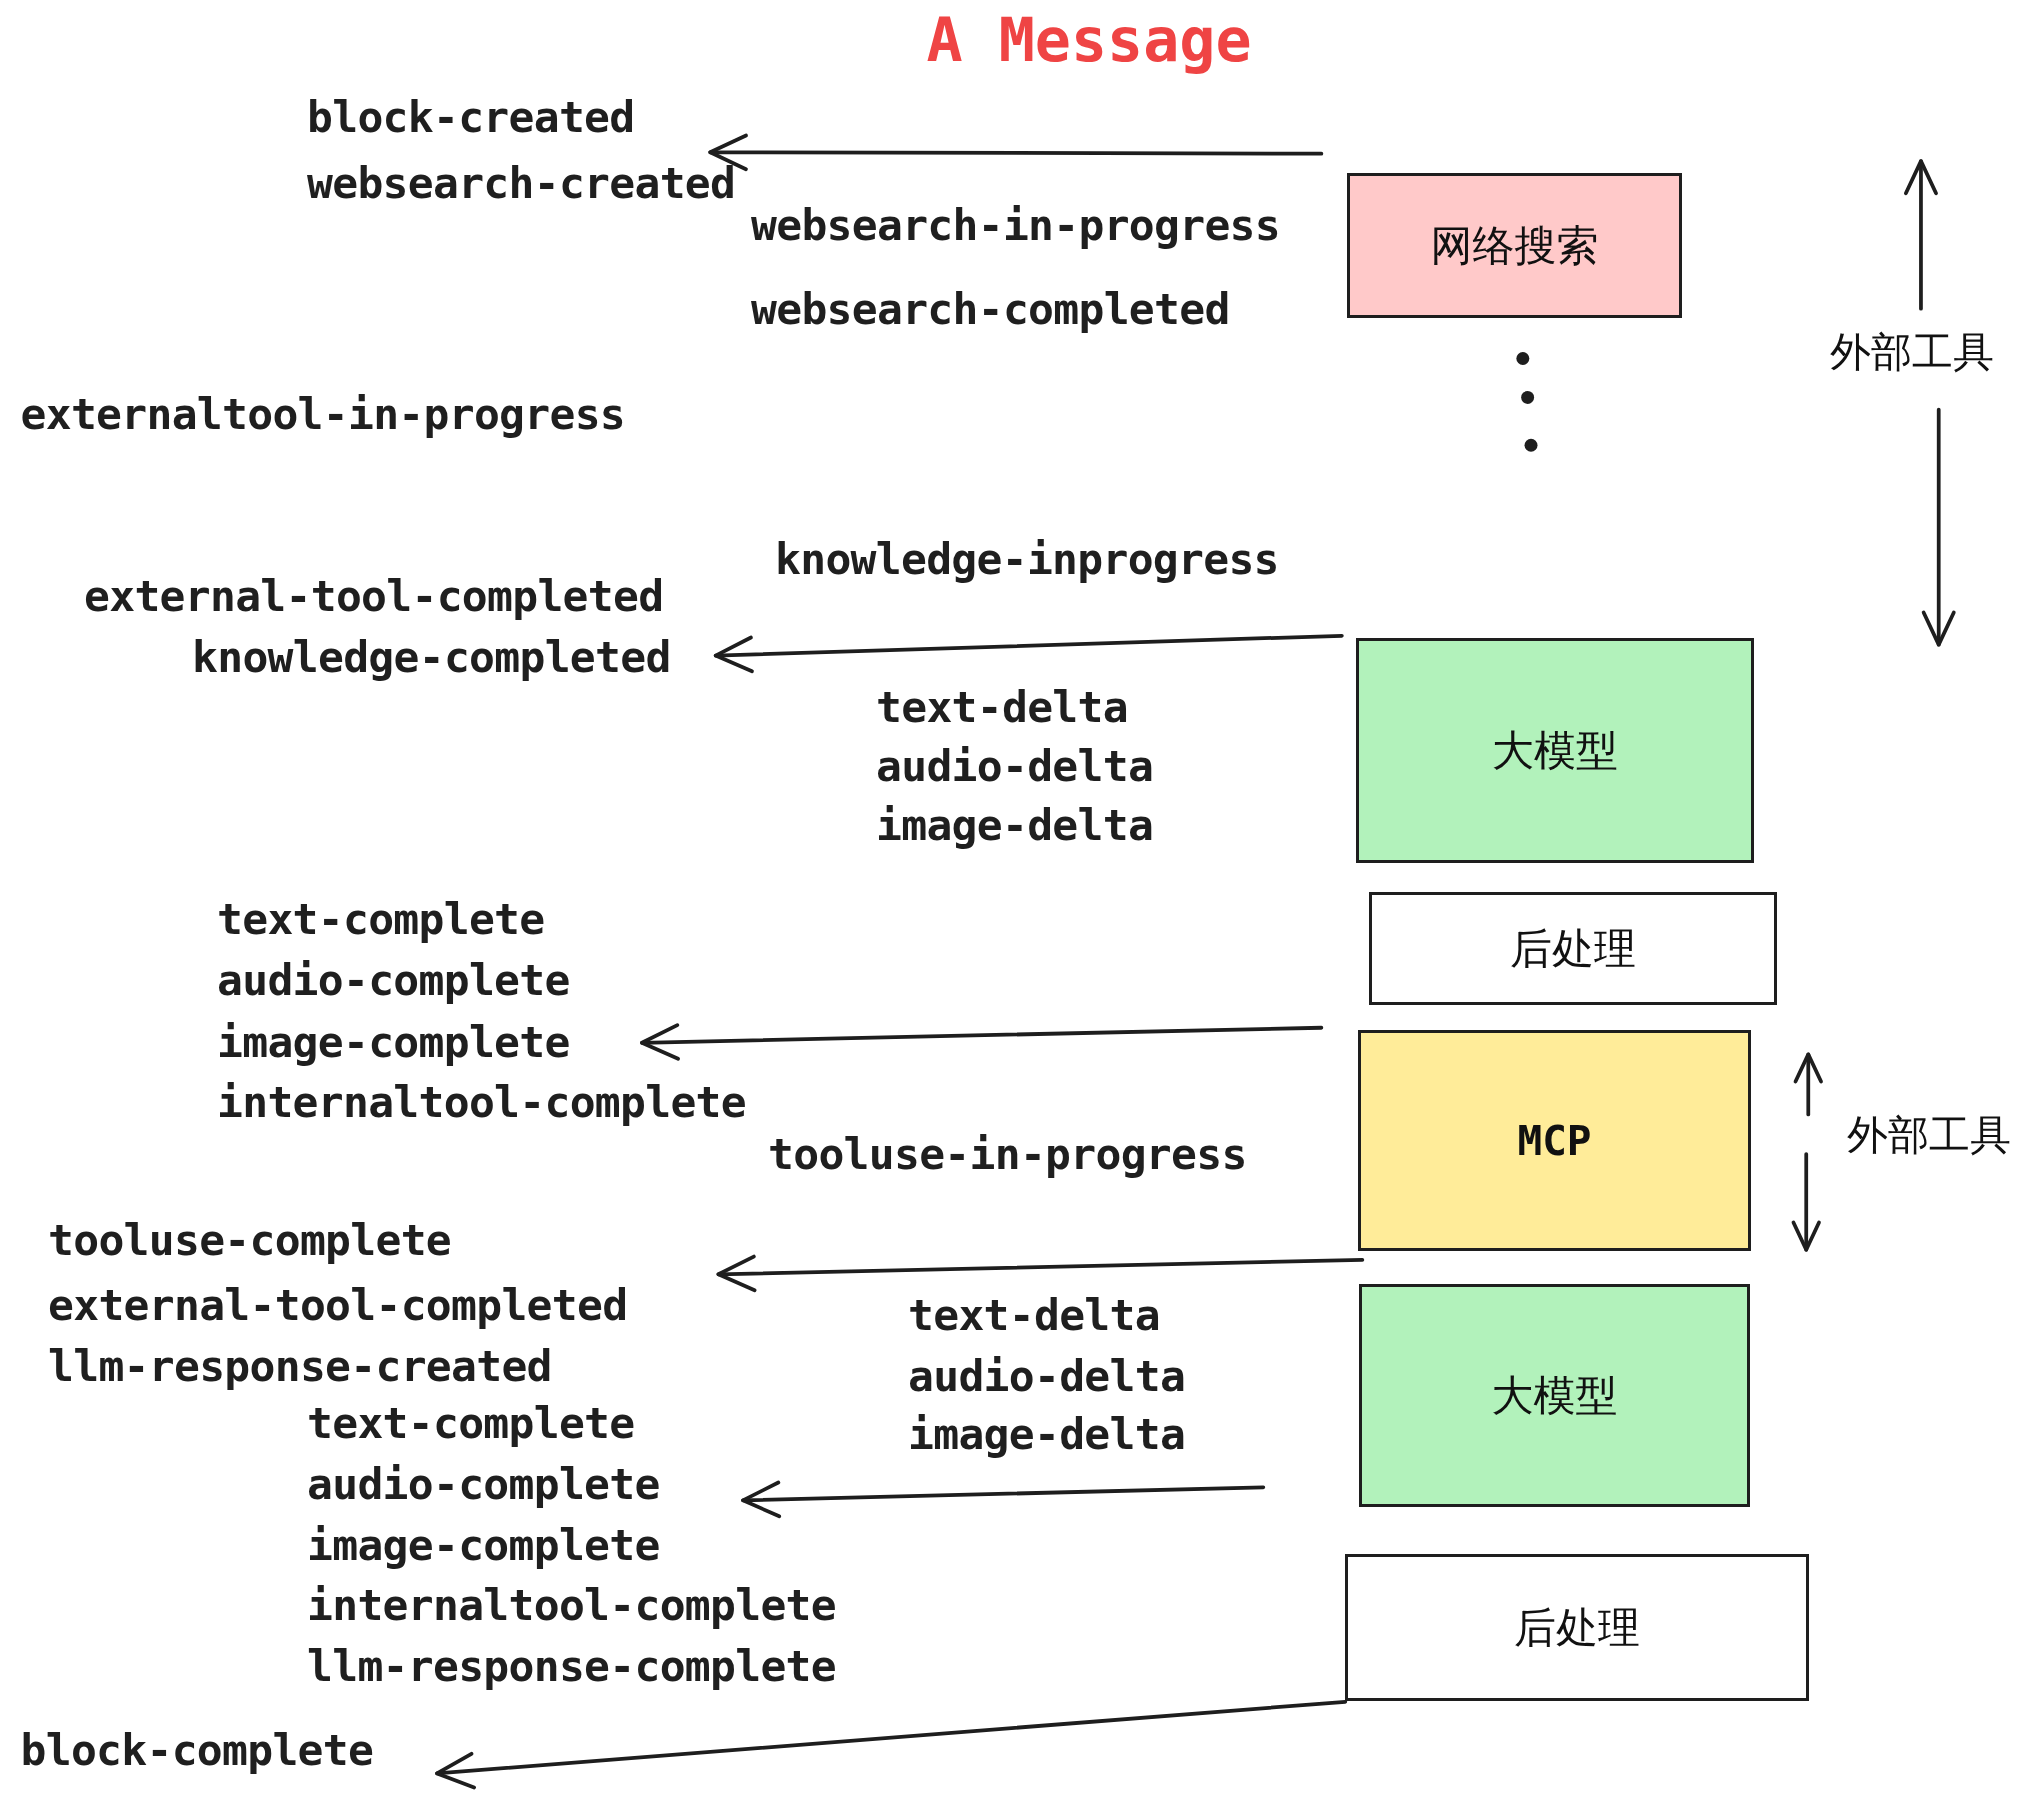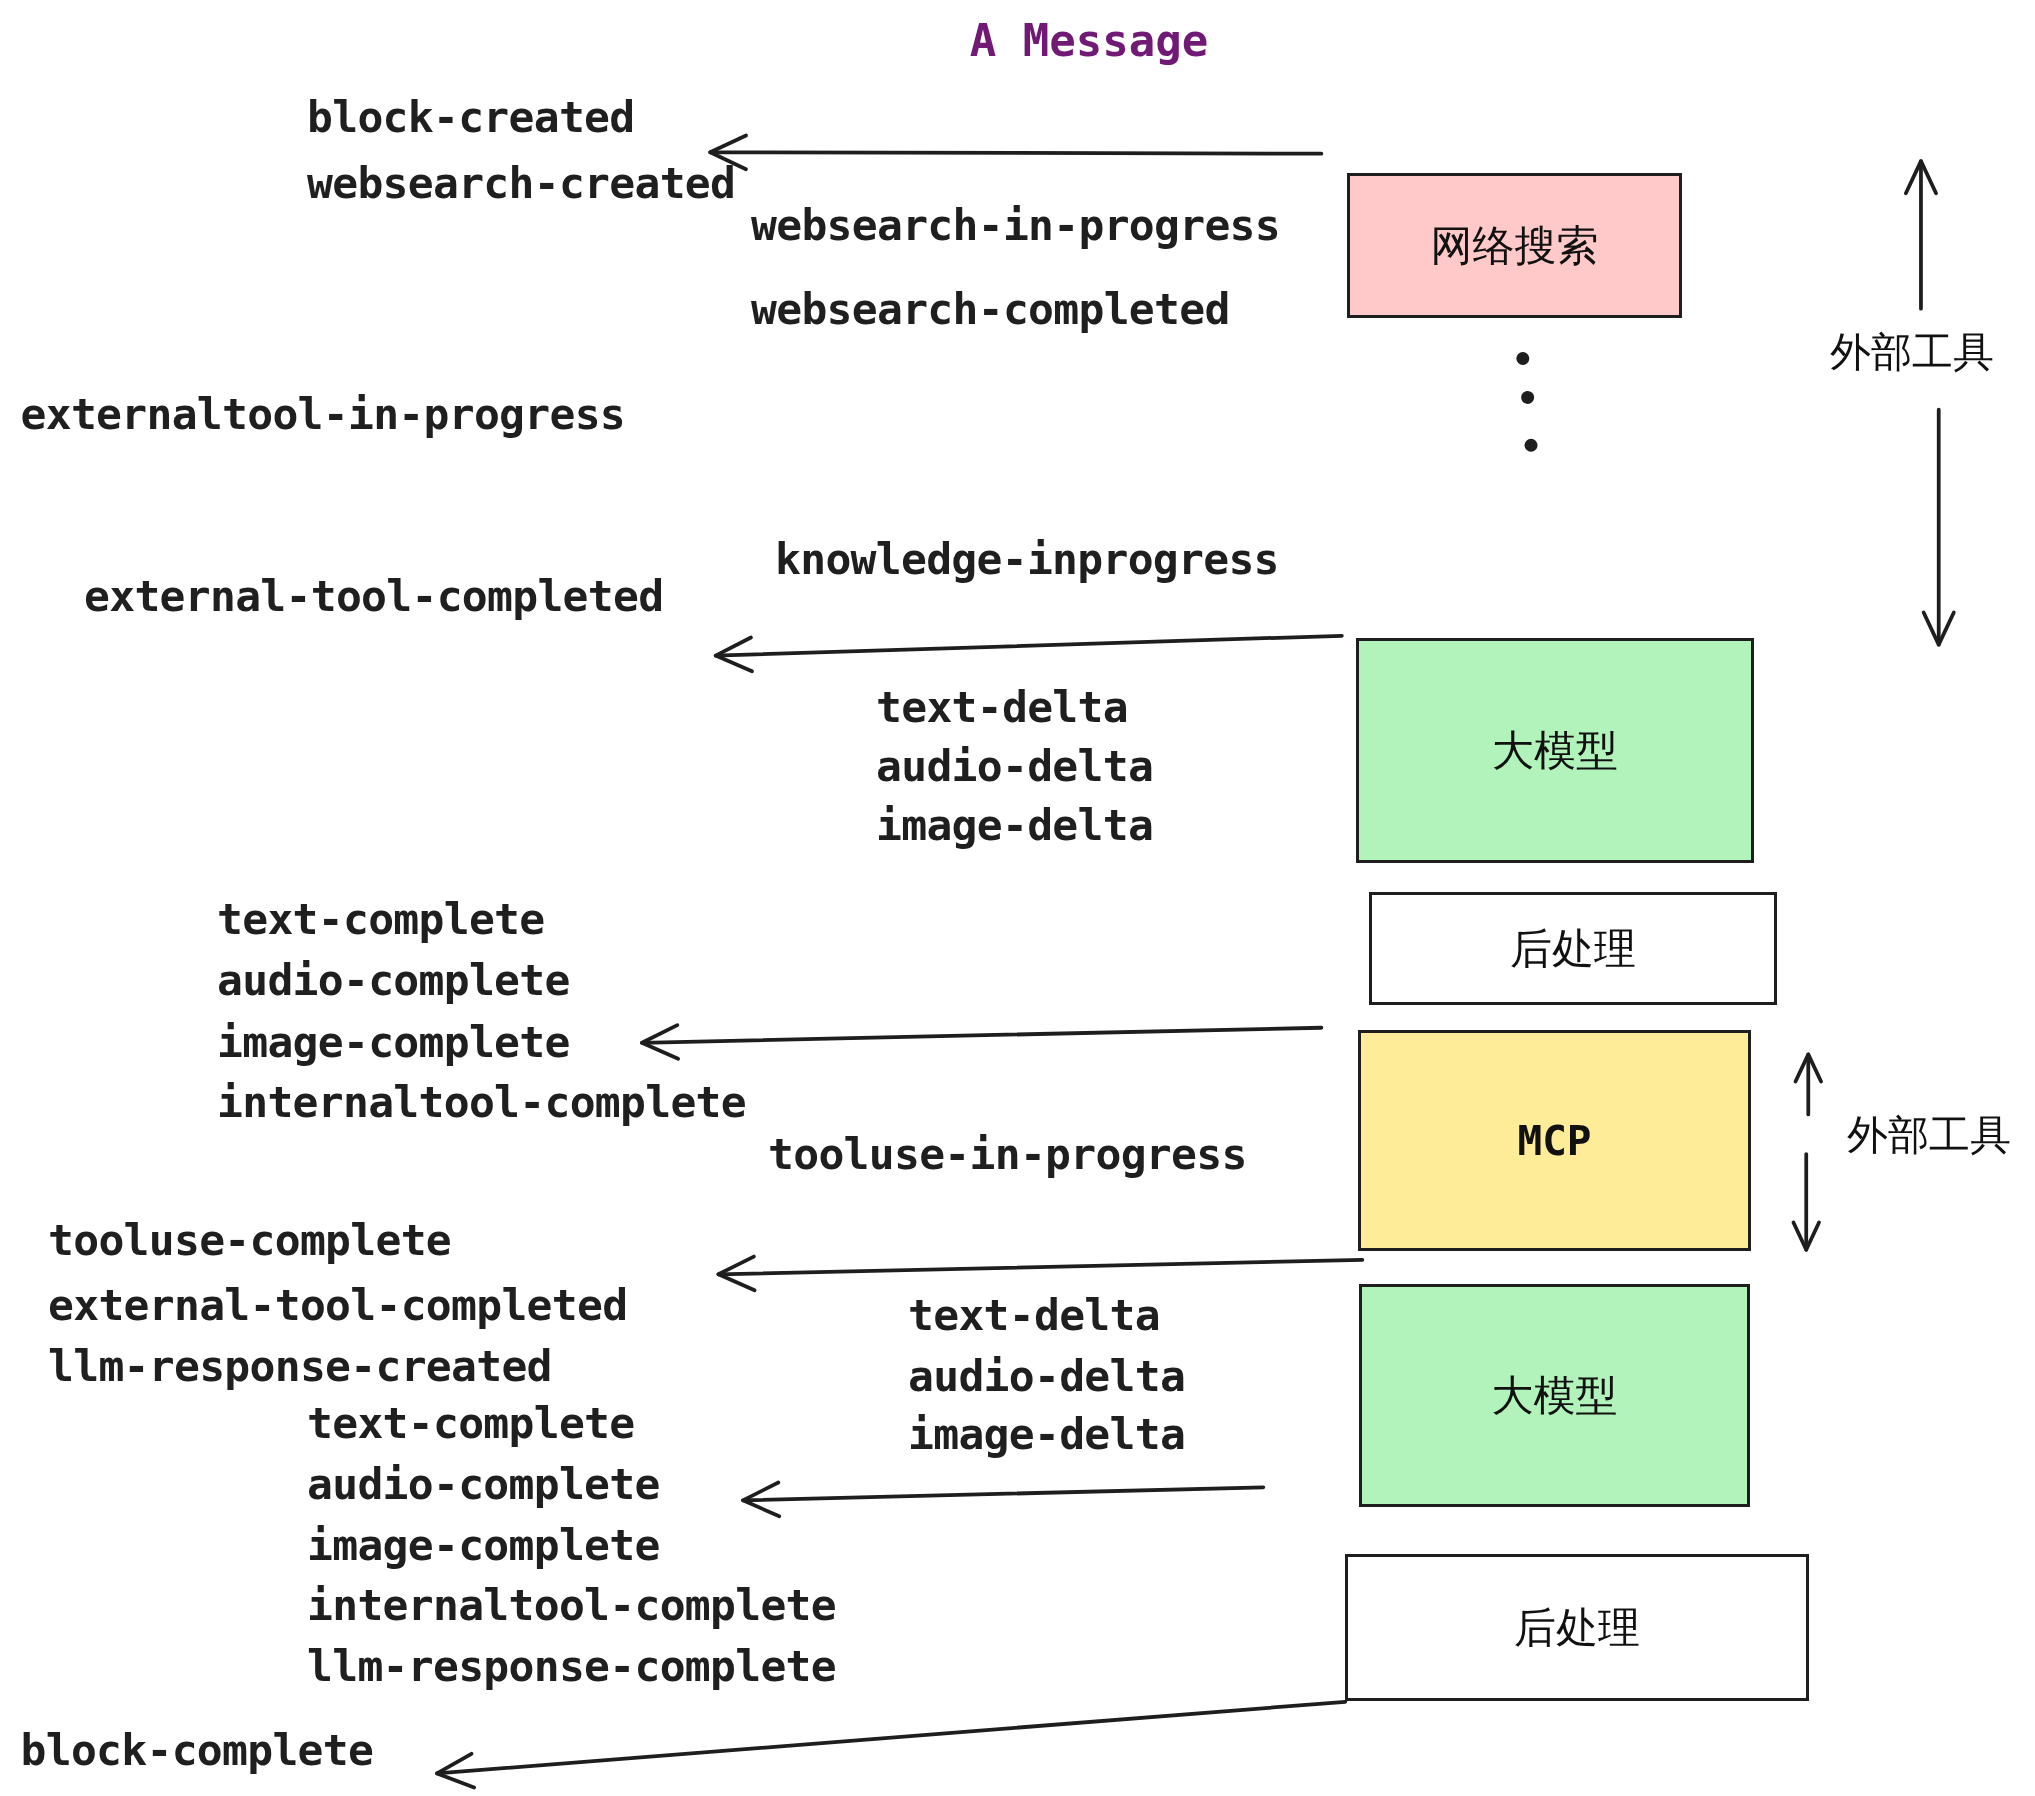--- a/index.html
+++ b/index.html
@@ -14,23 +14,23 @@
   .arrow-layer {
     position: absolute;
     left: 0; top: 0;
     width: 2035px;
     height: 1796px;
   }
   .diagram-title {
     position: absolute;
     transform: translate(-50%, -50%);
     font-family: "DejaVu Sans Mono", monospace;
-    font-size: 44px;
+    font-size: 60px;
     font-weight: bold;
-    color: #701a75;
+    color: #ef4444;
     white-space: nowrap;
   }
   .event-label {
     position: absolute;
     transform: translateY(-50%);
     font-family: "DejaVu Sans Mono", monospace;
     font-size: 43px;
     font-weight: bold;
     color: #1f1f1f;
     white-space: nowrap;
@@ -122,20 +122,21 @@
     <div class="node-box mono" style="left: 1358px; top: 1030px; width: 393px; height: 221px; background: rgb(255, 236, 153);">MCP</div>
     <div class="node-box cjk" style="left: 1359px; top: 1284px; width: 391px; height: 223px; background: rgb(178, 242, 187);">大模型</div>
     <div class="node-box cjk" style="left: 1345px; top: 1554px; width: 464px; height: 147px; background: rgb(255, 255, 255);">后处理</div>
     <div class="event-label" style="left: 307px; top: 117px;">block-created</div>
     <div class="event-label" style="left: 307px; top: 183px;">websearch-created</div>
     <div class="event-label" style="left: 751px; top: 225px;">websearch-in-progress</div>
     <div class="event-label" style="left: 751px; top: 309px;">websearch-completed</div>
     <div class="event-label" style="left: 20.5px; top: 414px;">externaltool-in-progress</div>
     <div class="event-label" style="left: 775px; top: 559px;">knowledge-inprogress</div>
     <div class="event-label" style="left: 84px; top: 596px;">external-tool-completed</div>
+    <div class="event-label" style="left: 192px; top: 657px;">knowledge-completed</div>
     <div class="event-label" style="left: 876px; top: 707px;">text-delta</div>
     <div class="event-label" style="left: 876px; top: 766px;">audio-delta</div>
     <div class="event-label" style="left: 876px; top: 825px;">image-delta</div>
     <div class="event-label" style="left: 217px; top: 919px;">text-complete</div>
     <div class="event-label" style="left: 217px; top: 980px;">audio-complete</div>
     <div class="event-label" style="left: 217px; top: 1042px;">image-complete</div>
     <div class="event-label" style="left: 217px; top: 1102px;">internaltool-complete</div>
     <div class="event-label" style="left: 768px; top: 1154px;">tooluse-in-progress</div>
     <div class="event-label" style="left: 48px; top: 1240px; text-align: right;">tooluse-complete</div>
     <div class="event-label" style="left: 48px; top: 1305px;">external-tool-completed</div>

